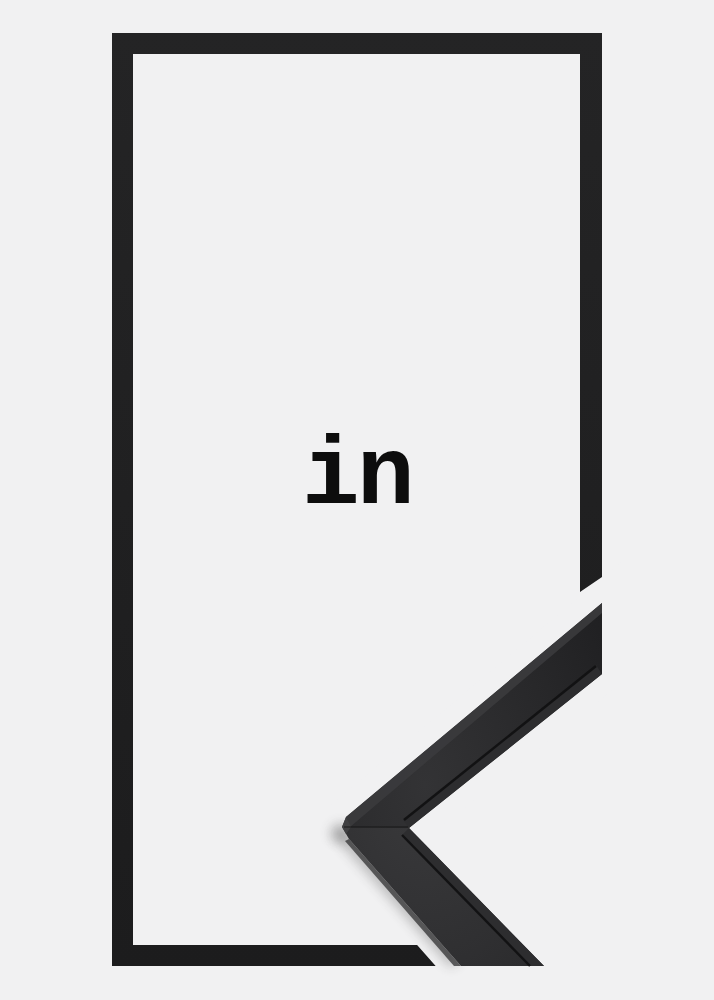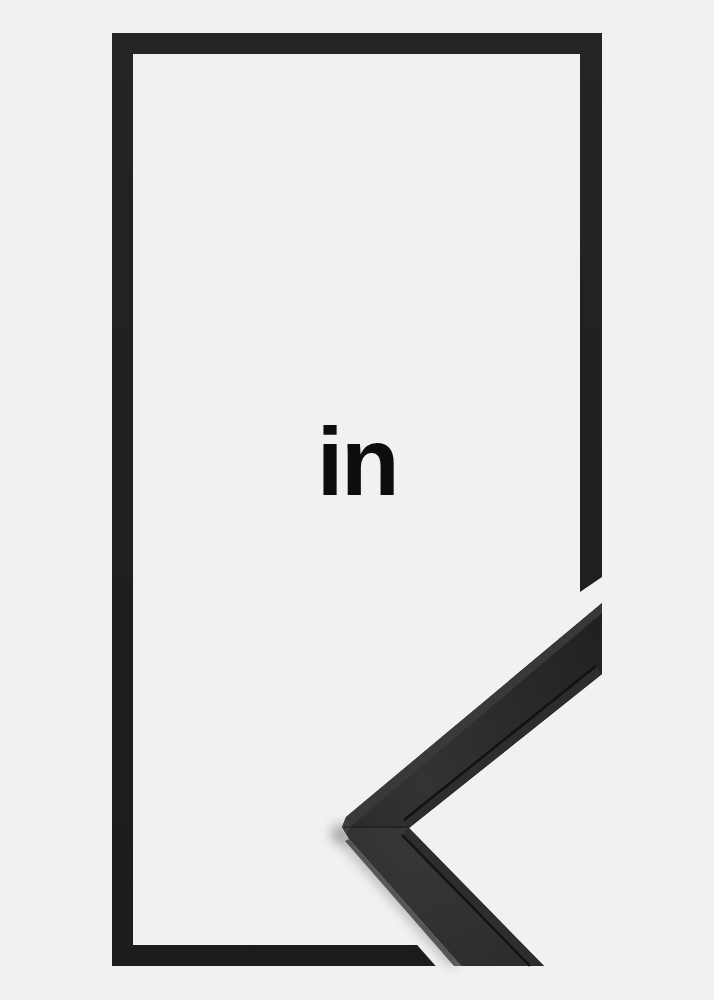--- a/index.html
+++ b/index.html
@@ -15,21 +15,21 @@
   .stage svg{position:absolute;left:0;top:0;}
   .size-line{
     position:absolute;left:133px;width:448px;
     text-align:center;color:#0d0d0d;
     font-weight:700;font-size:96px;line-height:1;
     letter-spacing:-2.5px;
     white-space:nowrap;
     user-select:none;
   }
   .size-line-1{top:316px;}
-  .size-line-2{top:414px;}
+  .size-line-2{top:430px;font-family:Liberation Mono, monospace;}
 </style>
 </head>
 <body>
 
 <div class="stage">
 
   <svg width="714" height="1000" viewBox="0 0 714 1000" aria-hidden="true">
     <defs>
       <radialGradient id="mg" cx="0.32" cy="0.5" r="1.0">
         <stop offset="0" stop-color="#333335"></stop>

